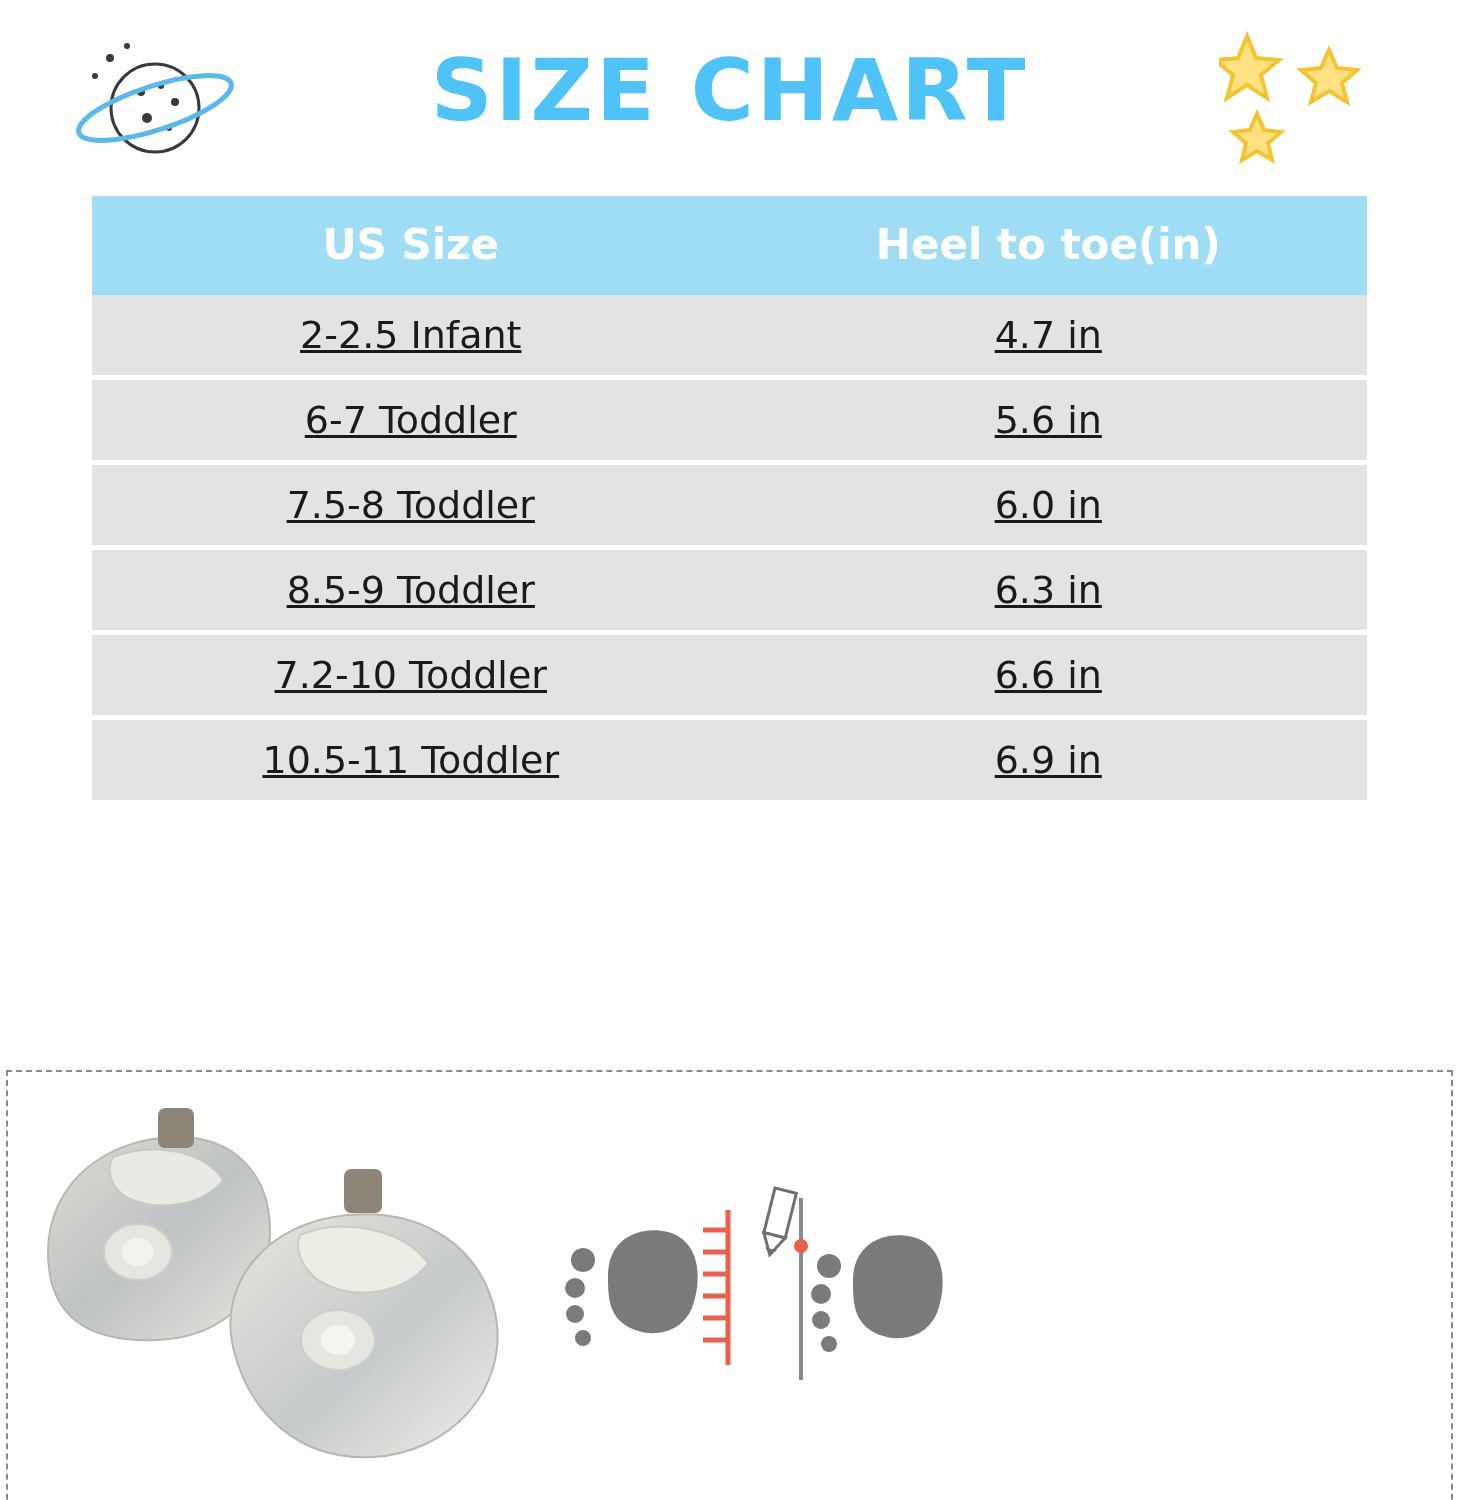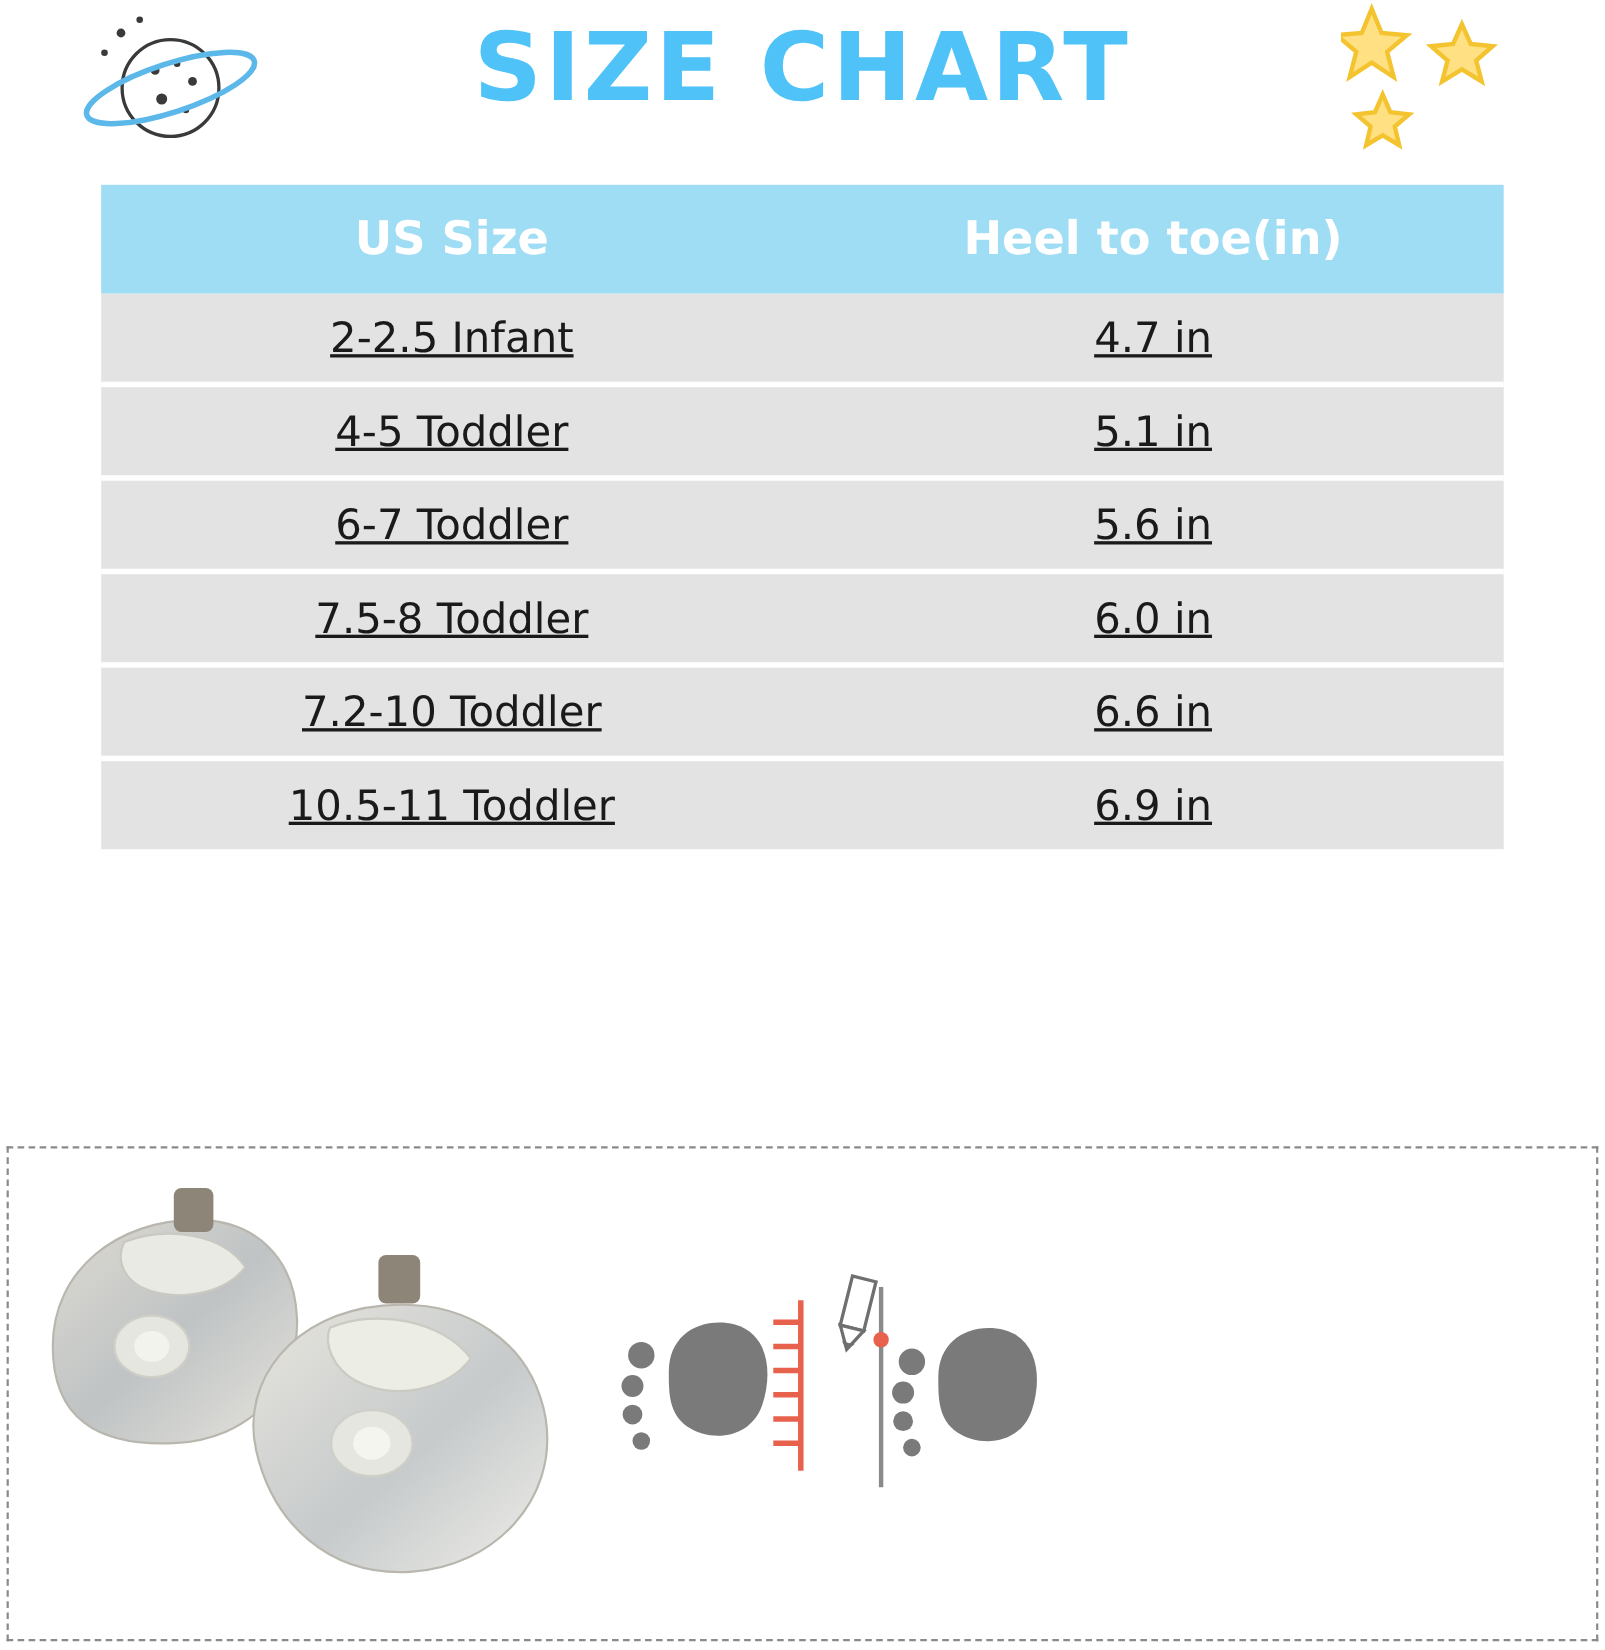--- a/index.html
+++ b/index.html
@@ -19,20 +19,21 @@
     width: 1459px;
     height: 1500px;
     position: relative;
     box-sizing: border-box;
   }
 
   
   .header {
     position: relative;
     height: 132px;
+    margin-top: 28px;
   }
   .title {
     position: absolute;
     left: 0;
     right: 0;
     top: 12px;
     text-align: center;
     font-size: 86px;
     font-weight: bold;
     letter-spacing: 3px;
@@ -176,30 +177,30 @@
           <th>US Size</th>
           <th>Heel to toe(in)</th>
         </tr>
       </thead>
       <tbody>
         <tr>
           <td>2-2.5 Infant</td>
           <td>4.7 in</td>
         </tr>
         <tr>
-          <td>4-5 Toddler</td>
-          <td>5.1 in</td>
-        </tr>
-        <tr>
           <td>6-7 Toddler</td>
           <td>5.6 in</td>
         </tr>
         <tr>
           <td>7.5-8 Toddler</td>
           <td>6.0 in</td>
+        </tr>
+        <tr>
+          <td>8.5-9 Toddler</td>
+          <td>6.3 in</td>
         </tr>
         <tr>
           <td>7.2-10 Toddler</td>
           <td>6.6 in</td>
         </tr>
         <tr>
           <td>10.5-11 Toddler</td>
           <td>6.9 in</td>
         </tr>
       </tbody>

